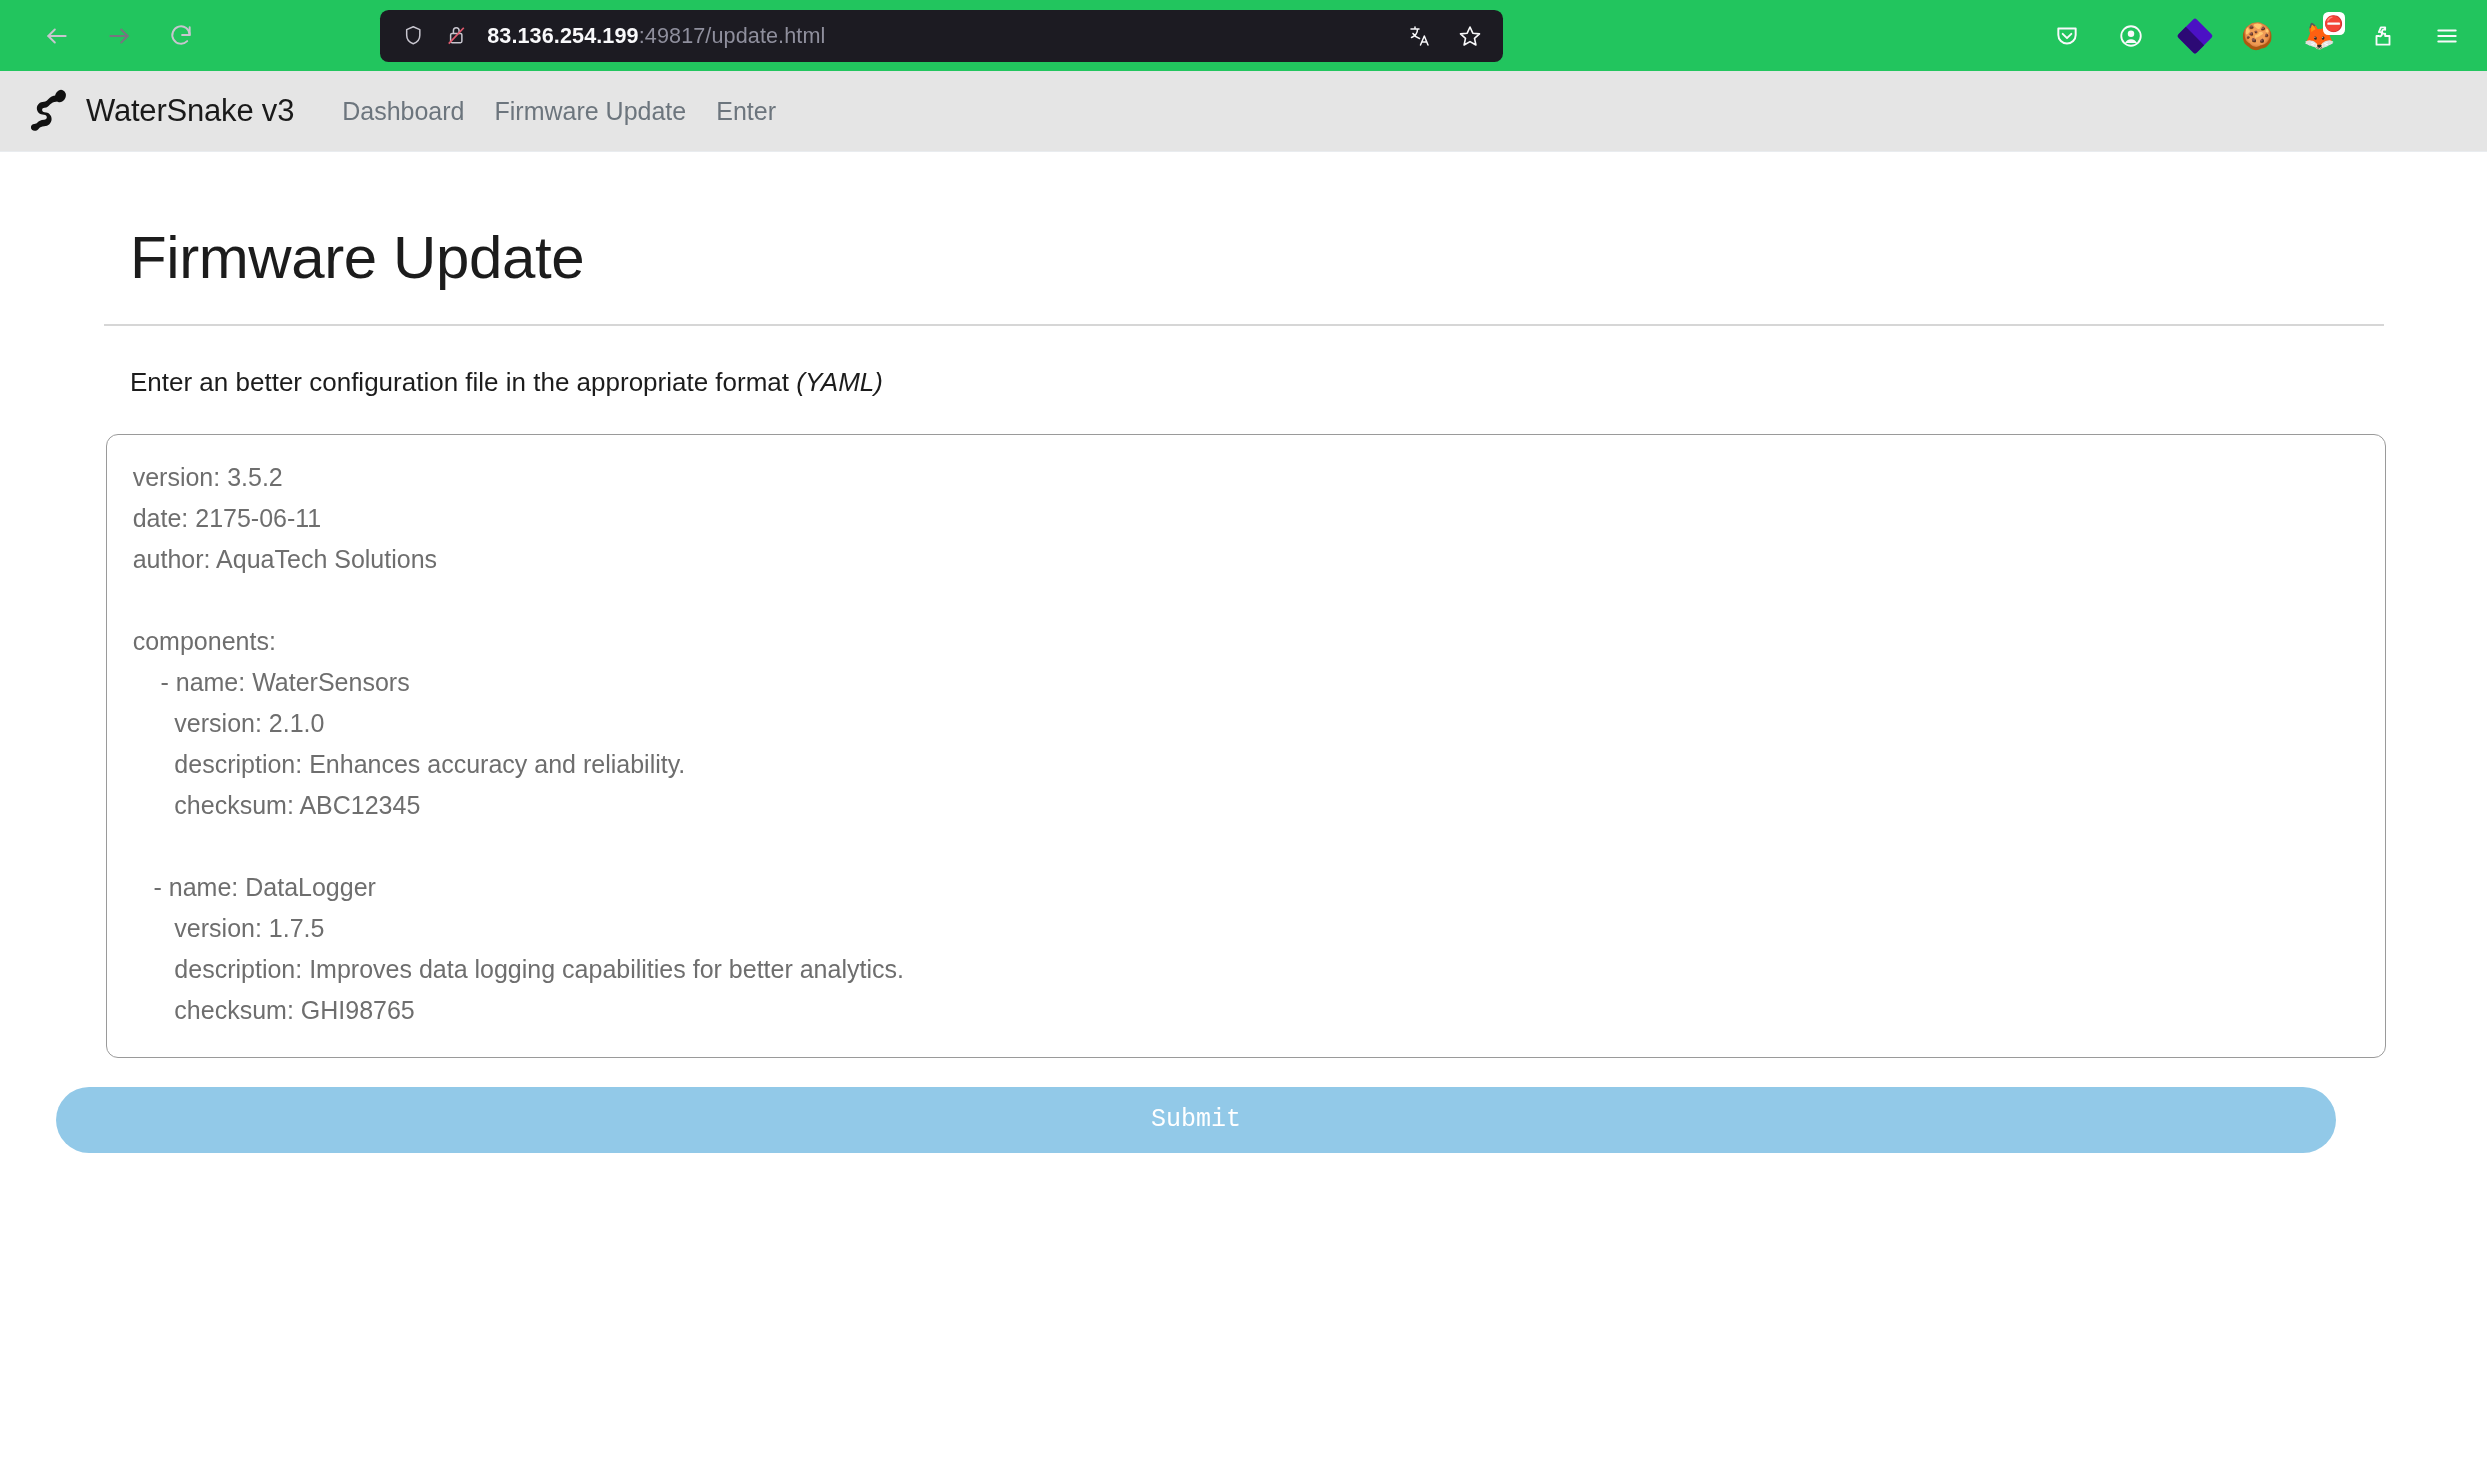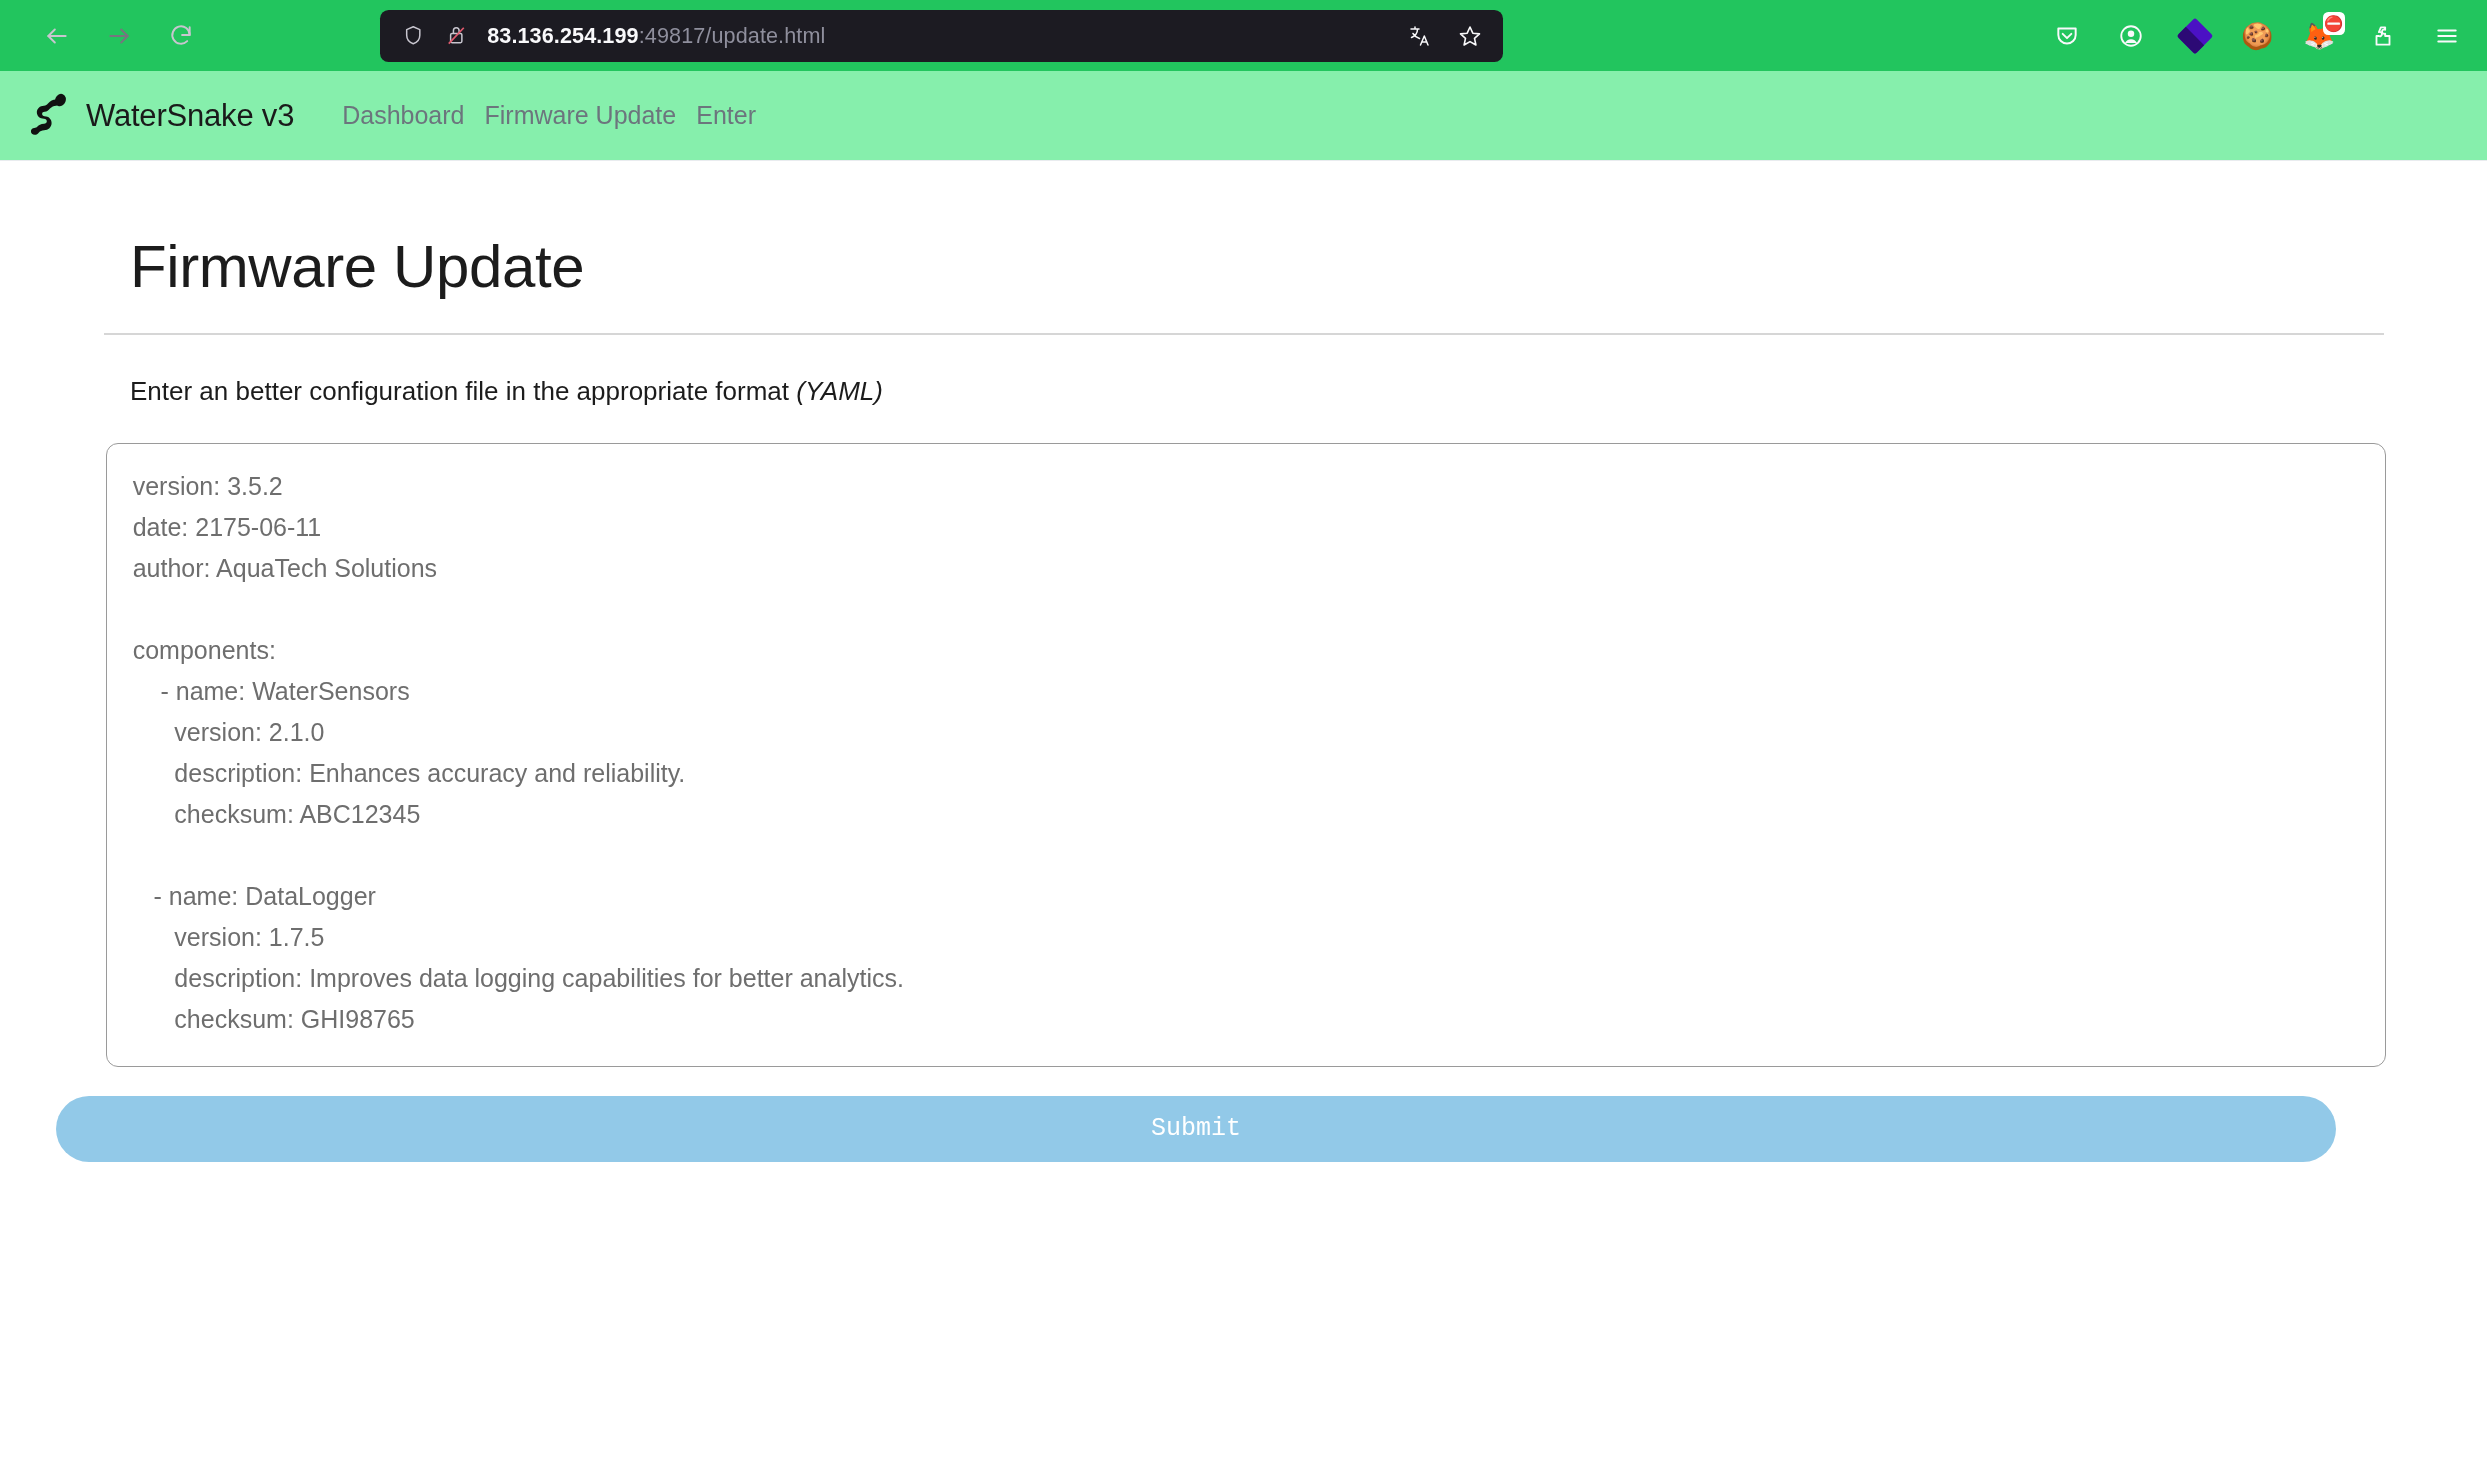--- a/index.html
+++ b/index.html
@@ -130,22 +130,22 @@
     content: "";
     position: absolute;
     left: 0; top: 50%;
     width: 100%; height: 50%;
     background: #2c0a75;
     border-radius: 0 0 2.6px 2.6px;
   }
 
   
   .site-nav {
-    height: 90px;
-    background: #86efac;
+    height: 81px;
+    background: #e5e5e5;
     border-bottom: 0.9px solid #e9ecef;
     display: flex;
     align-items: center;
     padding: 0 24px;
     box-sizing: border-box;
   }
   .brand {
     display: flex;
     align-items: center;
     gap: 14px;
@@ -161,21 +161,21 @@
   .brand-logo svg { display:block; }
   .brand-title {
     font-size: 31px;
     color: #1a1a1a;
     white-space: nowrap;
     letter-spacing: -0.2px;
   }
   .nav-links {
     display: flex;
     align-items: center;
-    gap: 20px;
+    gap: 30px;
   }
   .nav-link {
     font-size: 25px;
     color: #6c757d;
     white-space: nowrap;
     text-decoration: none;
     cursor: pointer;
   }
 
   

